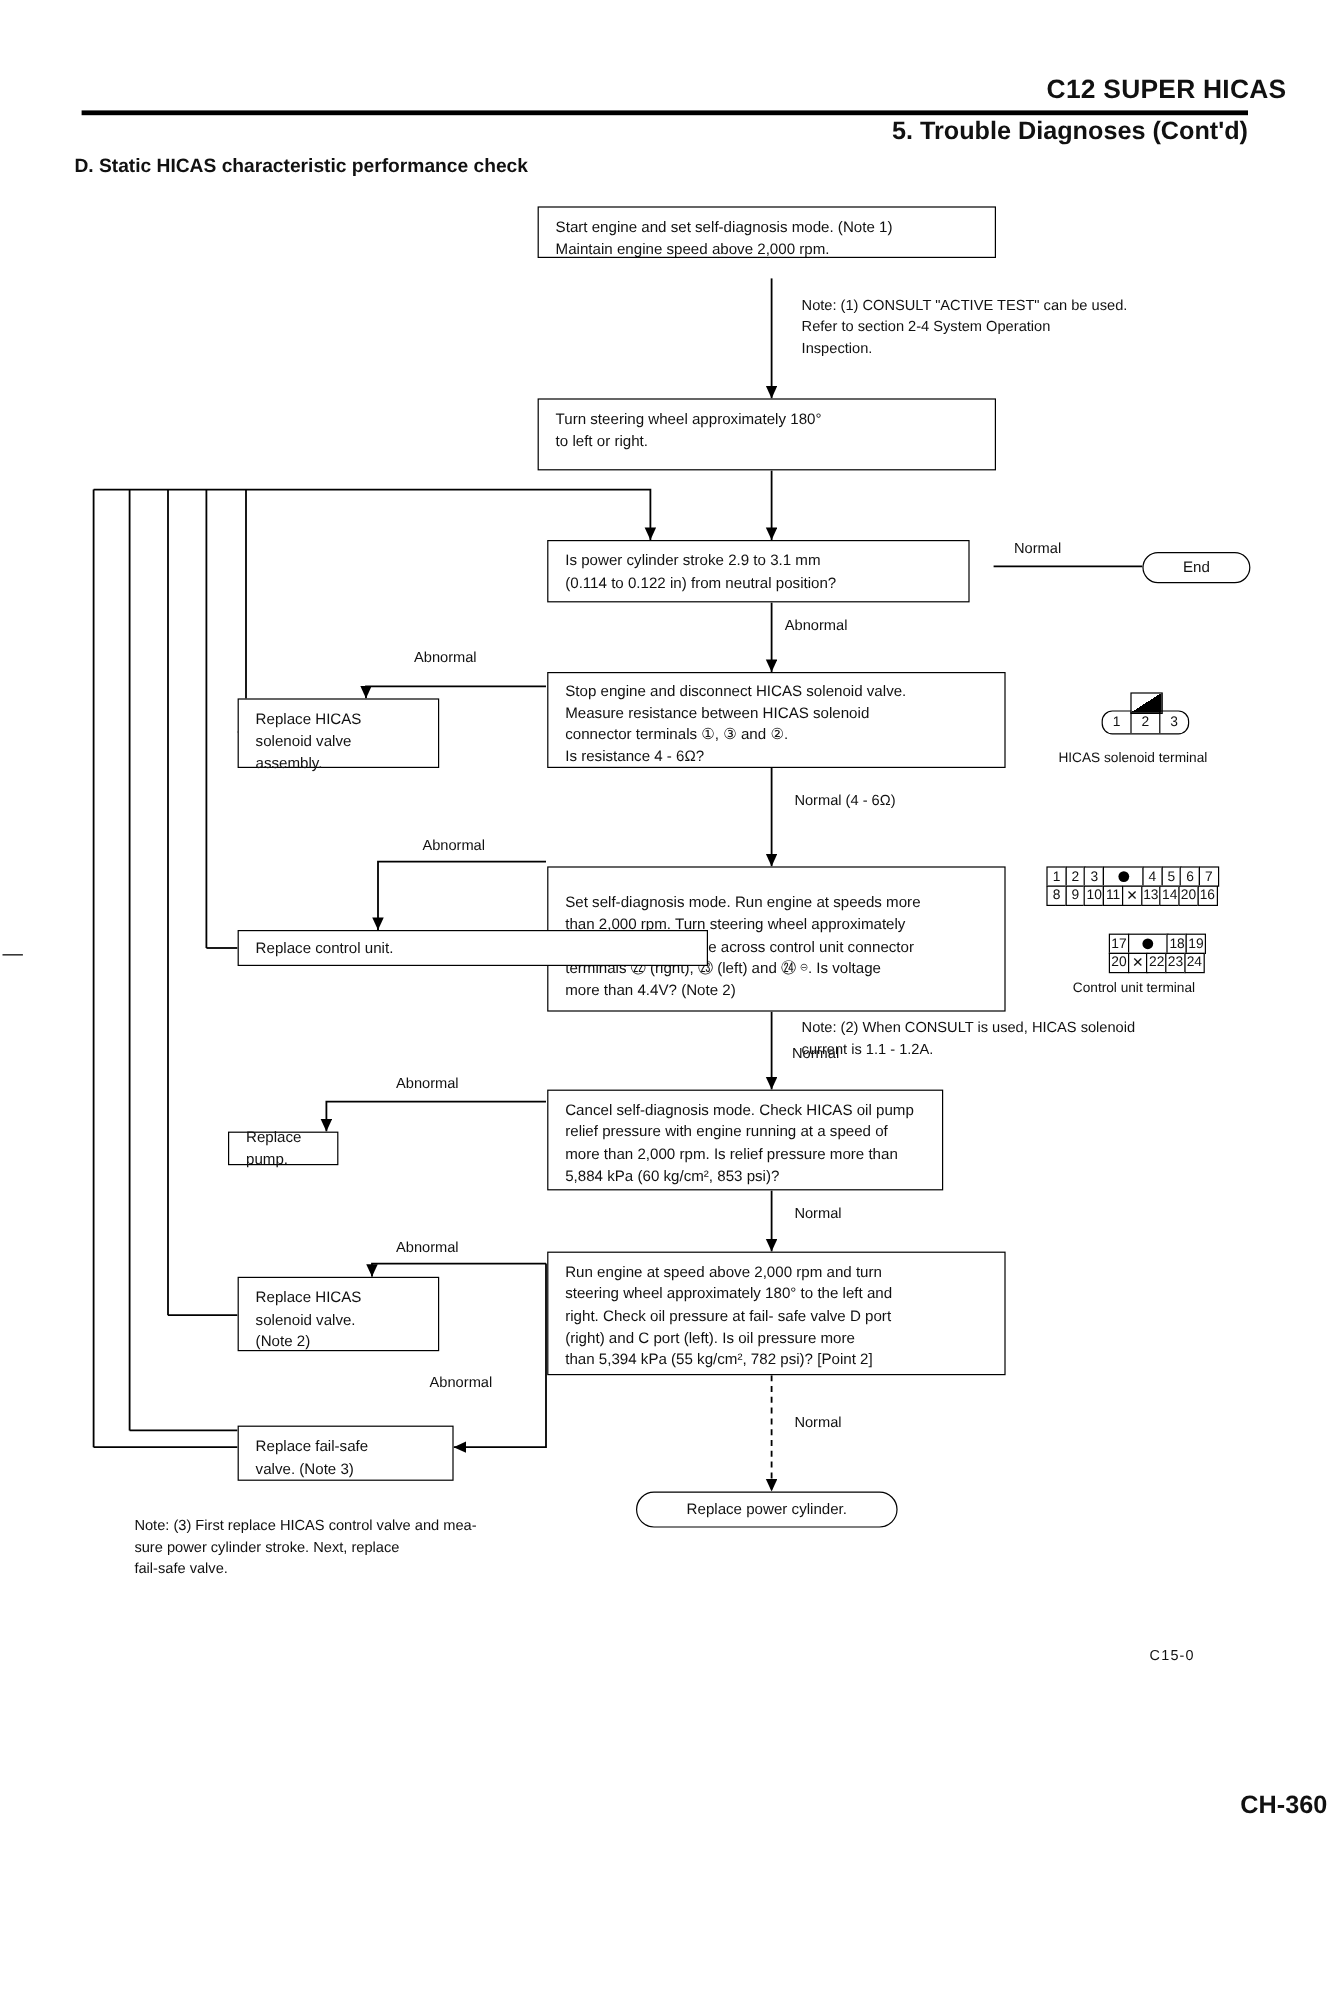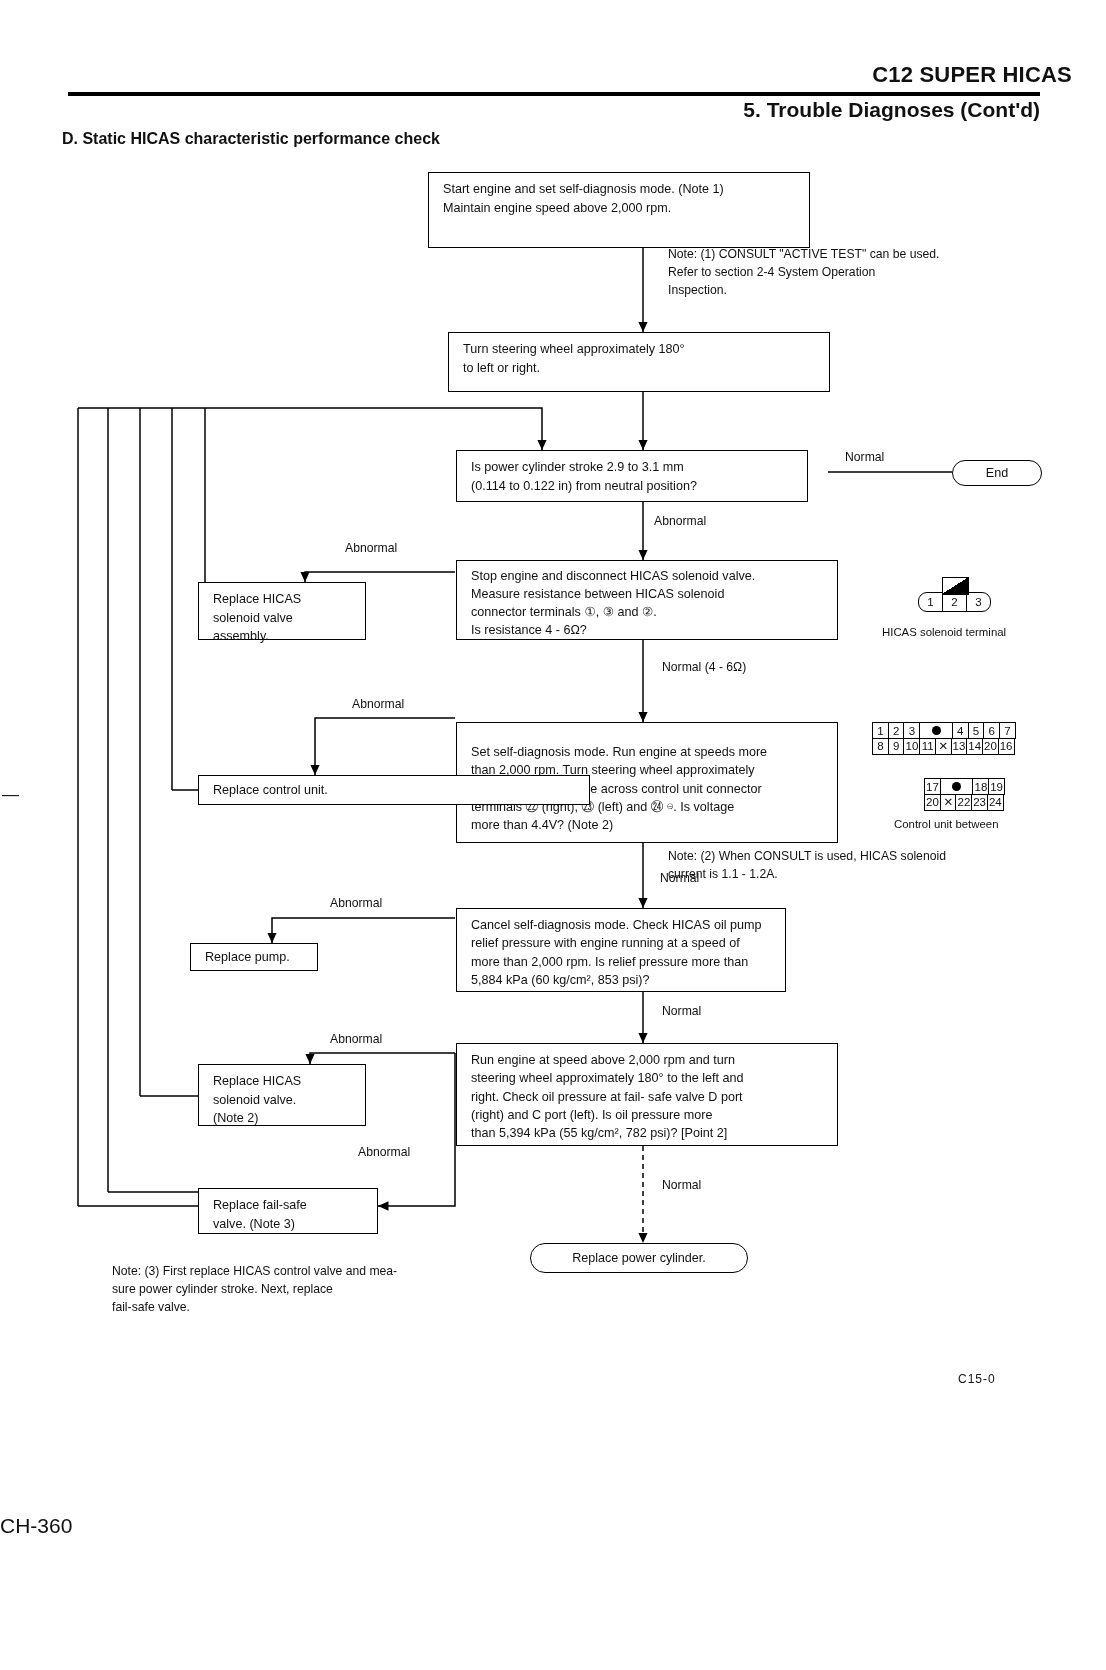--- a/index.html
+++ b/index.html
@@ -60,22 +60,22 @@
     align-items:center;justify-content:center;font-size:11.5px;
   }
   .sol-cell:last-child{border-right:none;}
   .tab{
     position:absolute;top:-15px;left:24px;width:25px;height:16px;
     border:1.4px solid #000;background:
       linear-gradient(to bottom right,#fff 0 48%,#000 48% 100%);
   }
   svg{display:block;}
   #footer-page{
-    bottom:132px;left:0;width:1106px;text-align:left;
-    font-size:21px;font-weight:normal;
+    bottom:153px;left:0;width:1106px;text-align:right;
+    font-size:21px;font-weight:bold;
   }
   #code{top:1372px;left:958px;font-size:12px;letter-spacing:1px;}
   #tick{top:785px;left:2px;font-size:17px;}
 </style>
 </head>
 <body>
 
 <div class="abs" id="hdr-title">C12 SUPER HICAS</div>
 <div class="abs" id="hdr-rule"></div>
 <div class="abs" id="hdr-sub">5. Trouble Diagnoses (Cont'd)</div>
@@ -126,21 +126,21 @@
     <path d="M108,1192 L198,1192"></path>
     <path d="M140,1096 L198,1096"></path>
     <path d="M172,790 L198,790"></path>
     <path d="M205,610 L198,610"></path>
 
     <path d="M78,408 L542,408 L542,450" marker-end="url(#ah)"></path>
     <path d="M108,408 L108,408"></path>
   </g>
 </svg>
 
-<div class="abs box" style="top:172px;left:428px;width:382px;height:76px;white-space:pre-line;">Start engine and set self-diagnosis mode. (Note 1)
+<div class="abs box" style="top:172px;left:448px;width:382px;height:43px;white-space:pre-line;">Start engine and set self-diagnosis mode. (Note 1)
 Maintain engine speed above 2,000 rpm.</div>
 
 <div class="abs note" style="top:245px;left:668px;white-space:pre-line;">Note: (1) CONSULT "ACTIVE TEST" can be used.
              Refer to section 2-4 System Operation
              Inspection.</div>
 
 <div class="abs box" style="top:332px;left:448px;width:382px;height:60px;white-space:pre-line;">Turn steering wheel approximately 180°
 to left or right.</div>
 
 <div class="abs box" style="top:450px;left:456px;width:352px;height:52px;white-space:pre-line;">Is power cylinder stroke 2.9 to 3.1 mm
@@ -180,21 +180,21 @@
 
 <div class="abs lbl" style="top:871px;left:660px;">Normal</div>
 
 <div class="abs lbl" style="top:896px;left:330px;">Abnormal</div>
 
 <div class="abs box" style="top:908px;left:456px;width:330px;height:84px;white-space:pre-line;line-height:1.45;">Cancel self-diagnosis mode. Check HICAS oil pump
 relief pressure with engine running at a speed of
 more than 2,000 rpm. Is relief pressure more than
 5,884 kPa (60 kg/cm², 853 psi)?</div>
 
-<div class="abs box center" style="top:943px;left:190px;width:128px;height:28px;">Replace pump.</div>
+<div class="abs box center" style="top:943px;left:190px;width:92px;height:28px;">Replace pump.</div>
 
 <div class="abs lbl" style="top:1004px;left:662px;">Normal</div>
 
 <div class="abs lbl" style="top:1032px;left:330px;">Abnormal</div>
 
 <div class="abs box" style="top:1043px;left:456px;width:382px;height:103px;white-space:pre-line;line-height:1.45;">Run engine at speed above 2,000 rpm and turn
 steering wheel approximately 180° to the left and
 right. Check oil pressure at fail- safe valve D port
 (right) and C port (left). Is oil pressure more
 than 5,394 kPa (55 kg/cm², 782 psi)? [Point 2]</div>
@@ -265,16 +265,16 @@
   </div>
   <div class="pinrow" style="margin-top:-1.3px;">
     <div class="pin">20</div>
     <div class="pin">✕</div>
     <div class="pin">22</div>
     <div class="pin">23</div>
     <div class="pin">24</div>
   </div>
 </div>
 
-<div class="abs cap" style="top:818px;left:894px;">Control unit between</div>
+<div class="abs cap" style="top:818px;left:894px;">Control unit terminal</div>
 
 <div class="abs" id="code">C15-0</div>
 <div class="abs" id="footer-page">CH-360</div>
 
 </body></html>

